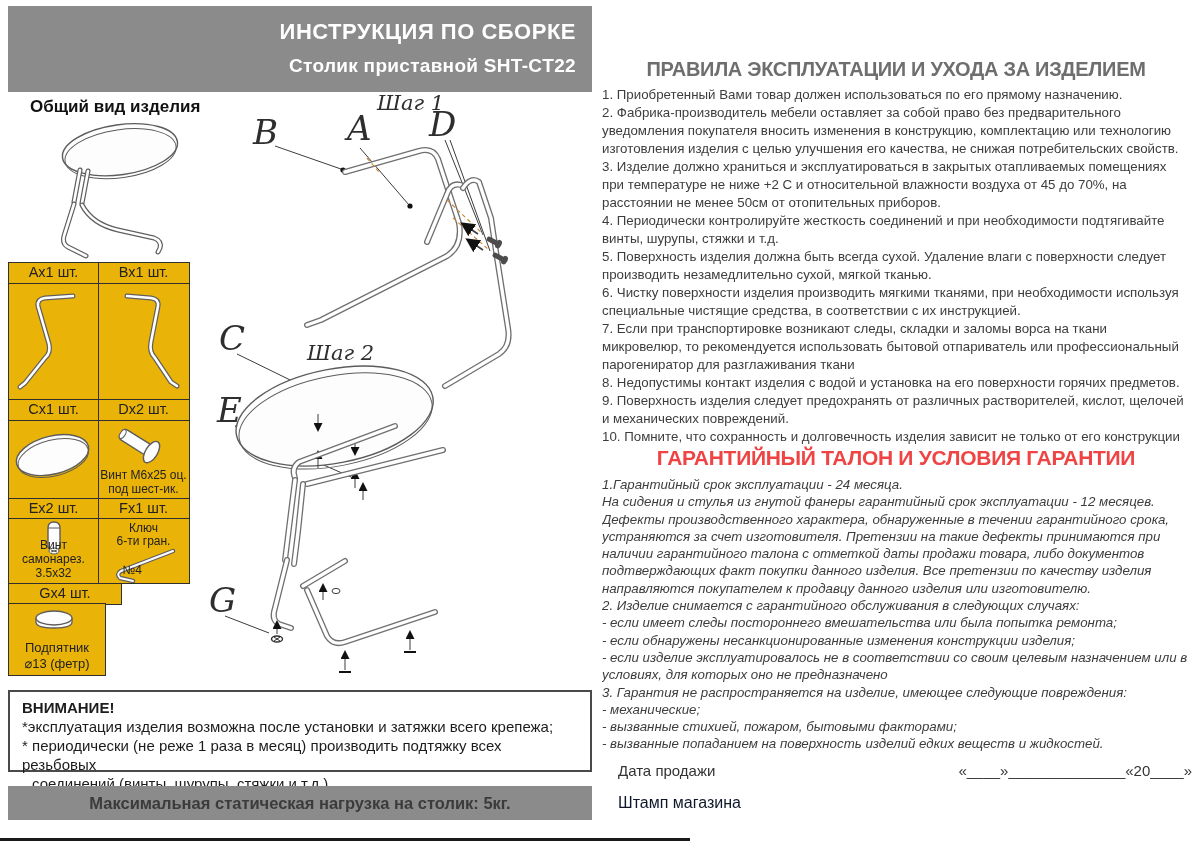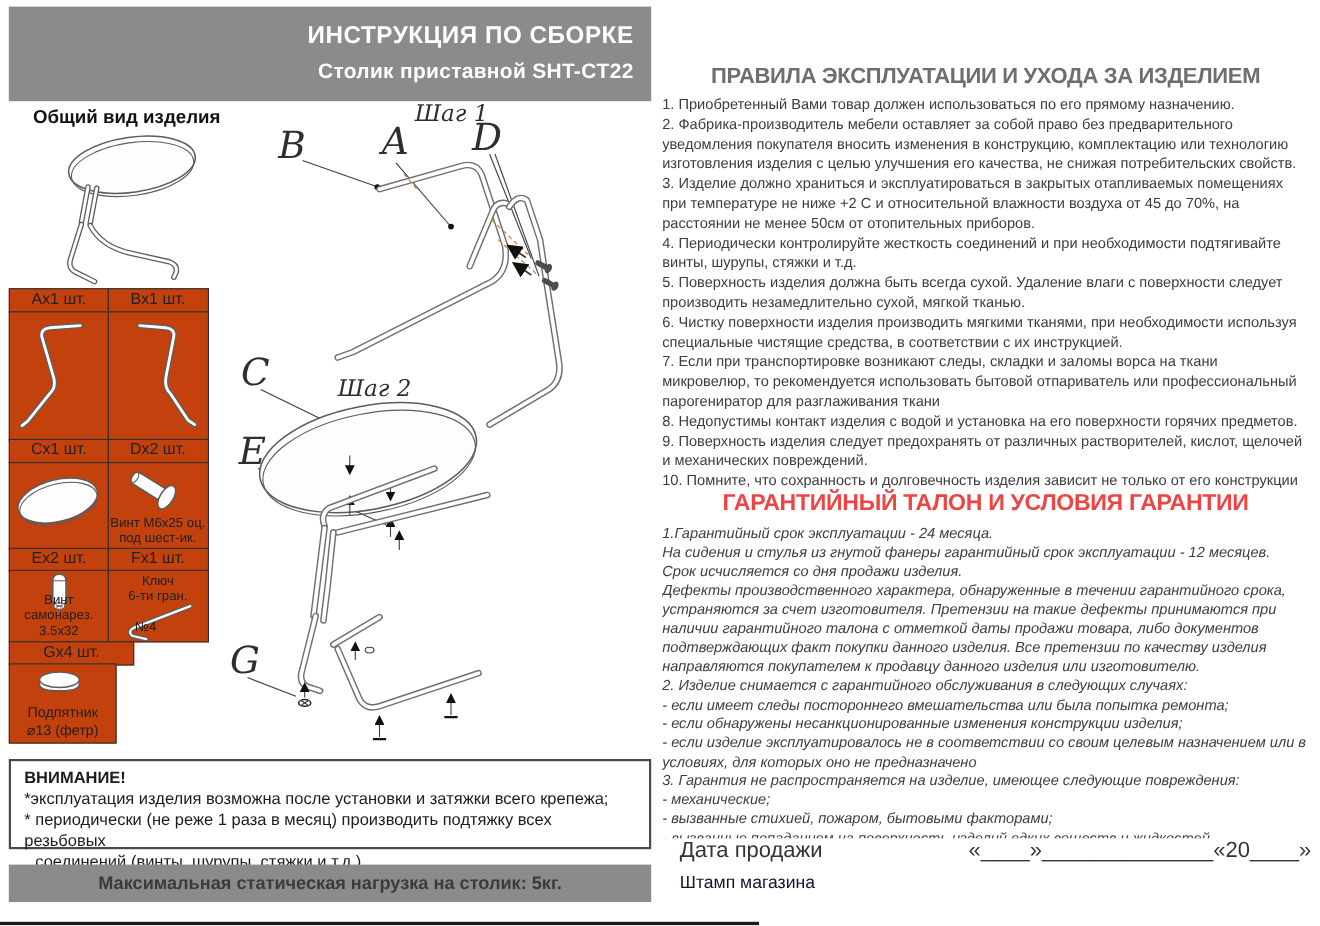--- a/index.html
+++ b/index.html
@@ -8,21 +8,21 @@
 
   
   .header-bar{position:absolute;left:8px;top:6px;width:584px;height:86px;background:#8b8b8b;
               color:#ffffff;text-align:right;padding-right:16px;box-sizing:border-box;}
   .header-bar .l1{font-size:22px;font-weight:bold;margin-top:13px;letter-spacing:.5px;}
   .header-bar .l2{font-size:19px;font-weight:bold;margin-top:10px;letter-spacing:.3px;}
 
   .overview-label{position:absolute;left:30px;top:97px;font-size:17px;font-weight:bold;color:#111;}
 
   .parts-table{position:absolute;left:8px;top:262px;}
-  .cell{position:absolute;border:1.5px solid #2f2f2f;box-sizing:border-box;background:#c2410c;}
+  .cell{position:absolute;border:1.5px solid #2f2f2f;box-sizing:border-box;background:#eab308;}
   .cell-label{font-size:14.5px;color:#222;text-align:center;line-height:19px;}
   .cap{position:absolute;width:100%;text-align:center;font-size:12px;color:#222;line-height:14px;}
 
   .attention-box{position:absolute;left:8px;top:690px;width:584px;height:82px;border:2px solid #4a4a4a;
                  box-sizing:border-box;padding:6px 12px;color:#1c1c1c;}
   .attention-box .t{font-size:15px;font-weight:bold;line-height:19px;}
   .attention-box .ln{font-size:15px;line-height:19px;}
   .attention-box .ln.ind{padding-left:10px;}
 
   .max-load-bar{position:absolute;left:8px;top:786px;width:584px;height:34px;background:#8b8b8b;
@@ -35,21 +35,21 @@
                font-size:20px;font-weight:bold;color:#6e6e6e;letter-spacing:-0.3px;}
   .rules-body{position:absolute;left:602px;top:86px;width:588px;height:358px;overflow:hidden;}
   .rules-body p{margin:0;font-size:13.3px;line-height:18px;color:#3d3d3d;}
 
   .warranty-title{position:absolute;left:600px;top:446px;width:592px;text-align:center;
                   font-size:21px;font-weight:bold;color:#ef4444;letter-spacing:-0.3px;}
   .warranty-body{position:absolute;left:602px;top:476px;width:588px;height:286px;overflow:hidden;}
   .warranty-body p{margin:0;font-size:13.3px;line-height:17.3px;color:#3d3d3d;font-style:italic;}
 
   .date-row{position:absolute;left:618px;top:762px;width:574px;display:flex;
-            justify-content:space-between;font-size:20px;color:#333;gap:44px;}
+            justify-content:space-between;font-size:15px;color:#333;gap:44px;}
   .stamp-row{position:absolute;left:618px;top:794px;font-size:16px;color:#0f172a;}
 
   
   svg{position:absolute;}
   .tb{stroke:#6f6f6f;stroke-width:6;fill:none;stroke-linecap:round;stroke-linejoin:round;}
   .tc{stroke:#ffffff;stroke-width:3.4;fill:none;stroke-linecap:round;stroke-linejoin:round;}
   .tb-s{stroke:#5f5f5f;stroke-width:5;fill:none;stroke-linecap:round;stroke-linejoin:round;}
   .tc-s{stroke:#ffffff;stroke-width:2.6;fill:none;stroke-linecap:round;stroke-linejoin:round;}
   .thin{stroke:#3c3c3c;stroke-width:1;fill:none;}
   .odash{stroke:#cf8a3f;stroke-width:1.2;fill:none;stroke-dasharray:4 3;}
@@ -277,21 +277,20 @@
     <p>7. Если при транспортировке возникают следы, складки  и заломы ворса на ткани микровелюр, то рекомендуется использовать бытовой отпариватель или профессиональный парогениратор для разглаживания ткани</p>
     <p>8. Недопустимы контакт изделия с водой и установка на его поверхности горячих предметов.</p>
     <p>9. Поверхность изделия следует  предохранять от различных растворителей, кислот, щелочей и механических повреждений.</p>
     <p>10. Помните, что сохранность и долговечность изделия зависит не только от его конструкции и качества</p>
   </div>
 
   <div class="warranty-title">ГАРАНТИЙНЫЙ ТАЛОН И УСЛОВИЯ ГАРАНТИИ</div>
   <div class="warranty-body">
     <p>1.Гарантийный срок эксплуатации - 24 месяца.</p>
     <p>На сидения и стулья из гнутой фанеры гарантийный срок эксплуатации - 12 месяцев.</p>
-    <p>Срок исчисляется со дня продажи изделия.</p>
     <p>Дефекты производственного характера, обнаруженные в течении гарантийного срока, устраняются за счет изготовителя. Претензии на такие дефекты принимаются при наличии гарантийного талона с отметкой даты продажи товара, либо документов подтверждающих факт покупки данного изделия. Все претензии по качеству изделия направляются покупателем к продавцу данного изделия или изготовителю.</p>
     <p>2. Изделие снимается с гарантийного обслуживания в следующих случаях:</p>
     <p>- если имеет следы постороннего вмешательства или была попытка ремонта;</p>
     <p>- если обнаружены несанкционированные изменения конструкции изделия;</p>
     <p>- если изделие эксплуатировалось не в соответствии со своим целевым назначением или в условиях, для которых оно не предназначено</p>
     <p>3. Гарантия не распространяется на изделие, имеющее следующие повреждения:</p>
     <p>- механические;</p>
     <p>- вызванные стихией, пожаром, бытовыми факторами;</p>
     <p>- вызванные попаданием на поверхность изделий едких веществ и жидкостей.</p>
   </div>

